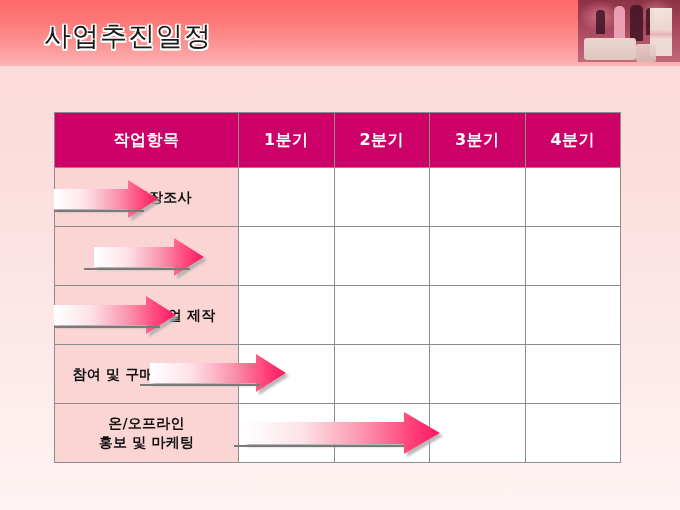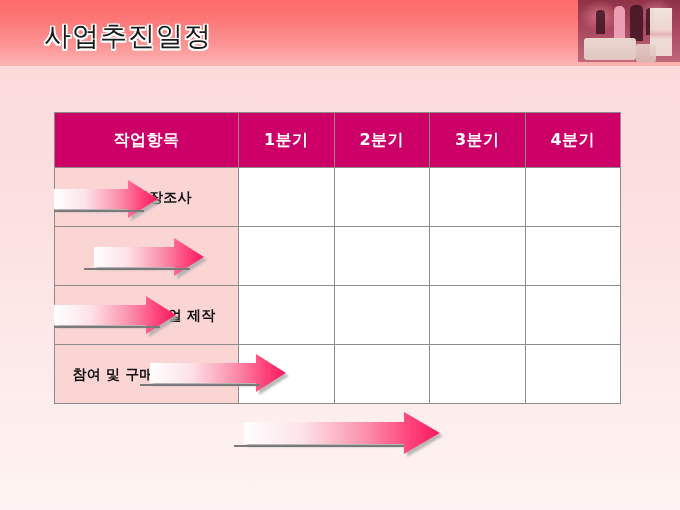--- a/index.html
+++ b/index.html
@@ -234,20 +234,30 @@
       </tr>
       <tr>
         <td class="task-cell">사업 운영매뉴얼 제작</td>
         <td class="bar-cell"></td>
         <td class="bar-cell"></td>
         <td class="bar-cell"></td>
         <td class="bar-cell"></td>
       </tr>
       <tr>
         <td class="task-cell">참여 및 구매 업체 확보</td>
+        <td class="bar-cell"></td>
+        <td class="bar-cell"></td>
+        <td class="bar-cell"></td>
+        <td class="bar-cell"></td>
+      </tr>
+      <tr>
+        <td class="task-cell">
+          <div>온/오프라인</div>
+          <div>홍보 및 마케팅</div>
+        </td>
         <td class="bar-cell"></td>
         <td class="bar-cell"></td>
         <td class="bar-cell"></td>
         <td class="bar-cell"></td>
       </tr>
     </tbody>
   </table>
 
   <div class="arrow-layer">
 

